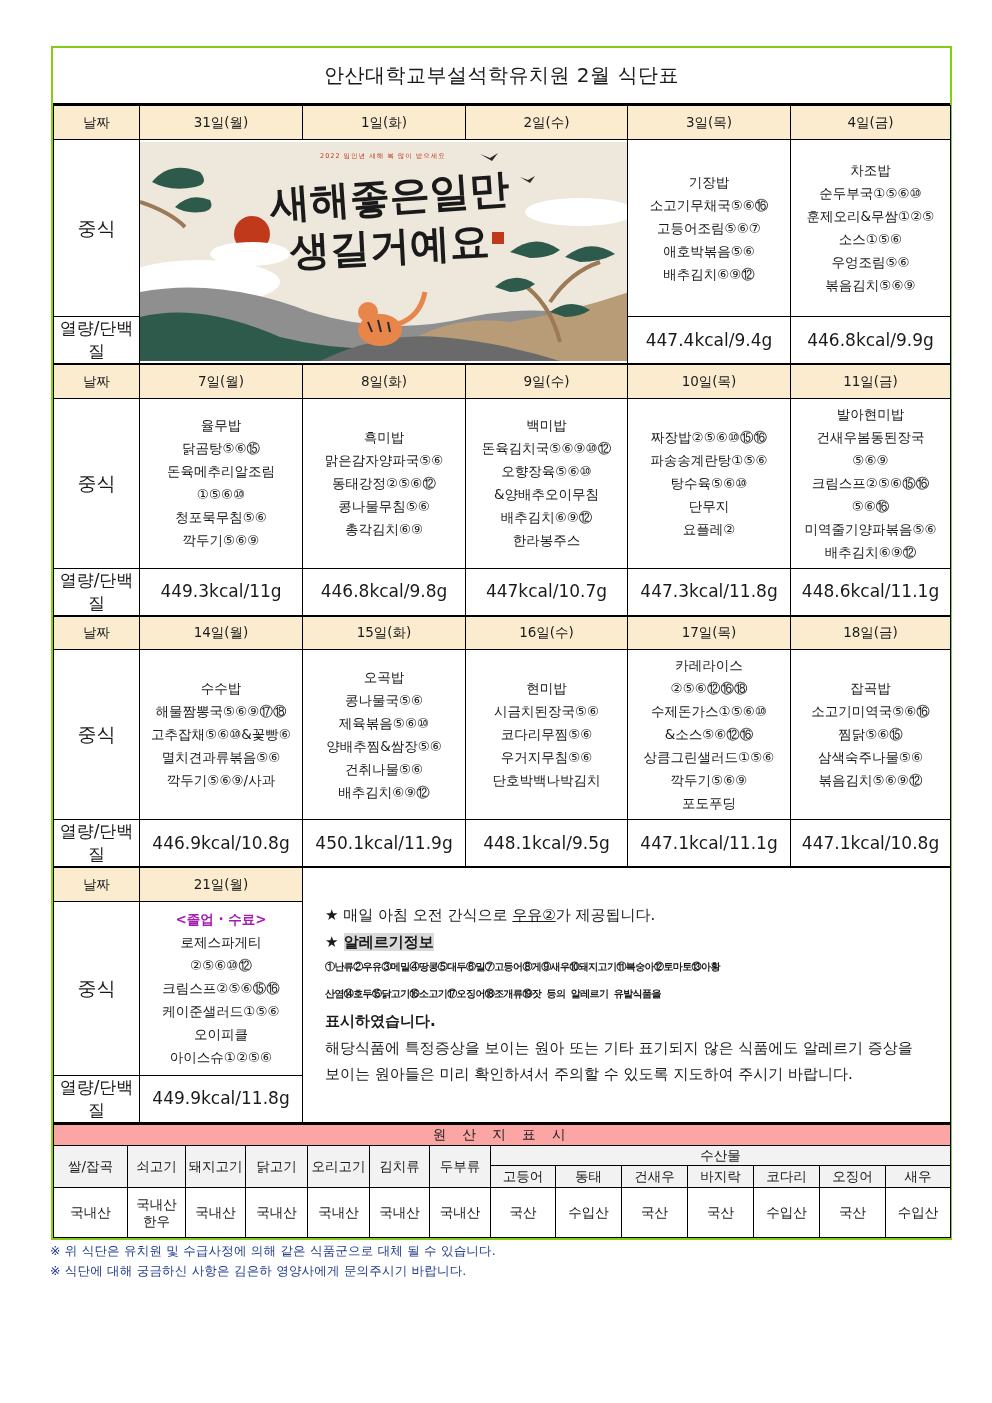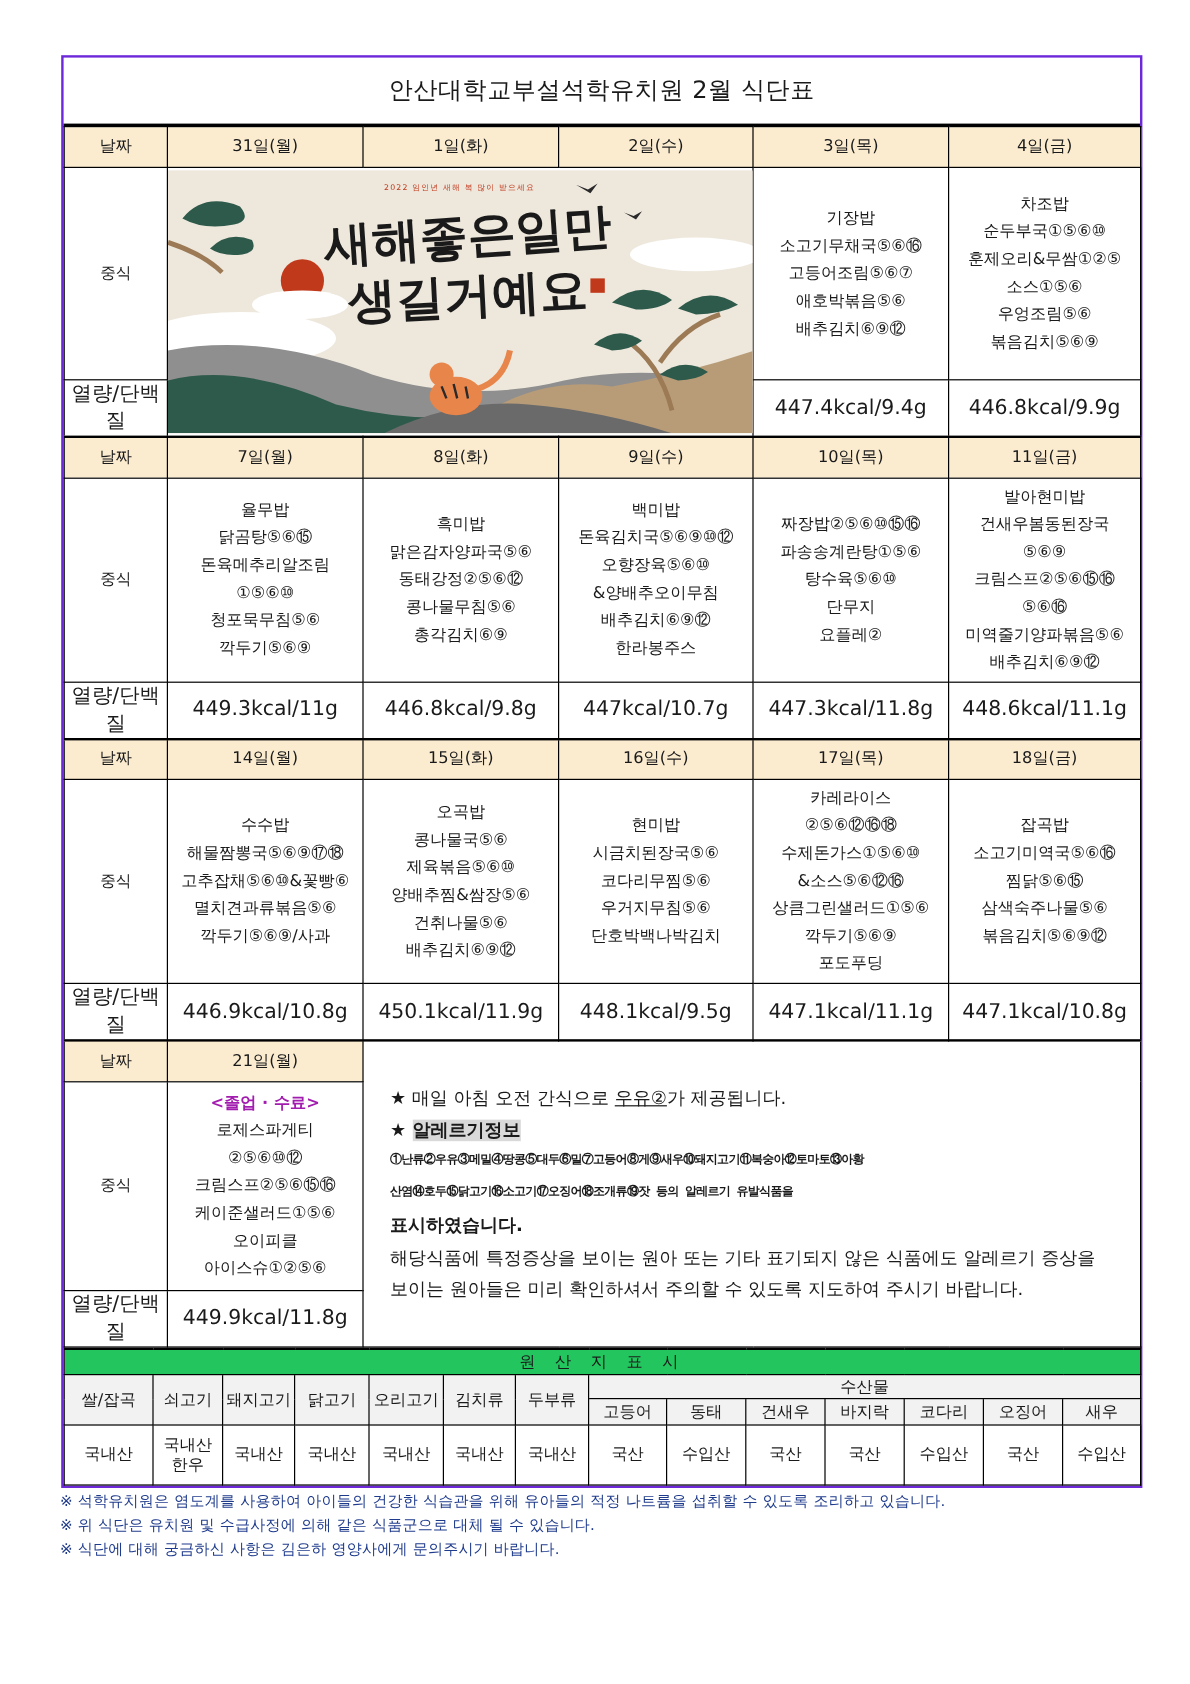--- a/index.html
+++ b/index.html
@@ -1,46 +1,46 @@
 <!DOCTYPE html>
 <html><head>
 <meta charset="utf-8">
 <style>
   * { box-sizing: border-box; margin: 0; padding: 0; }
   html, body { width: 992px; height: 1403px; background: #ffffff; }
   body { font-family: "DejaVu Sans", "Liberation Sans", sans-serif; color: #1a1a1a; position: relative; }
 
-  .sheet { position: absolute; left: 51px; top: 46px; width: 901px; border: 2px solid #6d28d9; }
+  .sheet { position: absolute; left: 51px; top: 46px; width: 901px; border: 2px solid #84cc16; }
 
   .title { height: 57px; border-bottom: 2px solid #000; display: flex; align-items: center; justify-content: center; font-size: 20px; letter-spacing: 0.5px; }
 
   table.menu { border-collapse: collapse; width: 897px; table-layout: fixed; }
   table.menu td { border: 1px solid #000; text-align: center; vertical-align: middle; font-size: 13.5px; line-height: 23px; }
   table.menu tr.hdr td { background: #fbecd0; height: 34px; font-size: 13.5px; }
   table.menu tr.hdr { border-top: 2px solid #000; margin-left: 14px; }
   table.menu tr.first-hdr { border-top: none; }
-  table.menu td.label { width: 86px; font-size: 13px; }
+  table.menu td.label { width: 86px; font-size: 19px; }
   table.menu tr.kcal td { height: 42px; font-size: 17px; }
   table.menu td.lunch { padding: 4px 2px; }
   .dish { display: block; white-space: nowrap; }
   .dish.blue { color: #a21caf; font-weight: bold; }
 
   .banner { position: relative; height: 219px; overflow: hidden; background: #eee7dc; }
   .banner svg { display: block; }
 
   .notes { text-align: left !important; vertical-align: middle !important; padding: 6px 10px 6px 22px; font-size: 15px !important; line-height: 26.5px !important; }
   .notes .line { display: block; white-space: nowrap; }
   .notes .bold { font-weight: bold; }
   .notes .hl { background: #d9d9d9; }
   .notes .ul { text-decoration: underline; }
   .notes .allergen { font-weight: bold; letter-spacing: -0.6px; font-size: 10px; font-family: Liberation Mono, monospace; }
 
   table.origin { border-collapse: collapse; width: 897px; table-layout: fixed; border-top: 2px solid #000; }
   table.origin td { border: 1px solid #000; text-align: center; vertical-align: middle; font-size: 13.5px; }
-  table.origin tr.otitle td { background: #22c55e; height: 22px; letter-spacing: 6px; font-size: 13.5px; margin-top: 20px; }
+  table.origin tr.otitle td { background: #fca5a5; height: 22px; letter-spacing: 6px; font-size: 13.5px; margin-top: 20px; }
   table.origin tr.oh1 td, table.origin tr.oh2 td { background: #f2f2f2; }
   table.origin tr.oh1 td.sub { height: 20px; }
   table.origin tr.oh2 td { height: 22px; }
   table.origin tr.oval td { height: 50px; line-height: 17px; }
   .small { font-size: 12px; }
 
   .footer { position: absolute; left: 50px; top: 1241px; font-size: 12.5px; color: #1f3b8c; line-height: 20px; letter-spacing: 0.2px; }
   .footer .fl { display: block; white-space: nowrap; }
 </style>
 </head>
@@ -340,16 +340,15 @@
       <td>국산</td>
       <td>수입산</td>
       <td>국산</td>
       <td>수입산</td>
     </tr>
   </tbody>
     </table>
 </div>
 
 <div class="footer">
-  <span class="fl">※ 석학유치원은 염도계를 사용하여 아이들의 건강한 식습관을 위해 유아들의 적정 나트륨을 섭취할 수 있도록 조리하고 있습니다.</span>
   <span class="fl">※ 위 식단은 유치원 및 수급사정에 의해 같은 식품군으로 대체 될 수 있습니다.</span>
   <span class="fl">※ 식단에 대해 궁금하신 사항은 김은하 영양사에게 문의주시기 바랍니다.</span>
 </div>
 
 </body></html>

